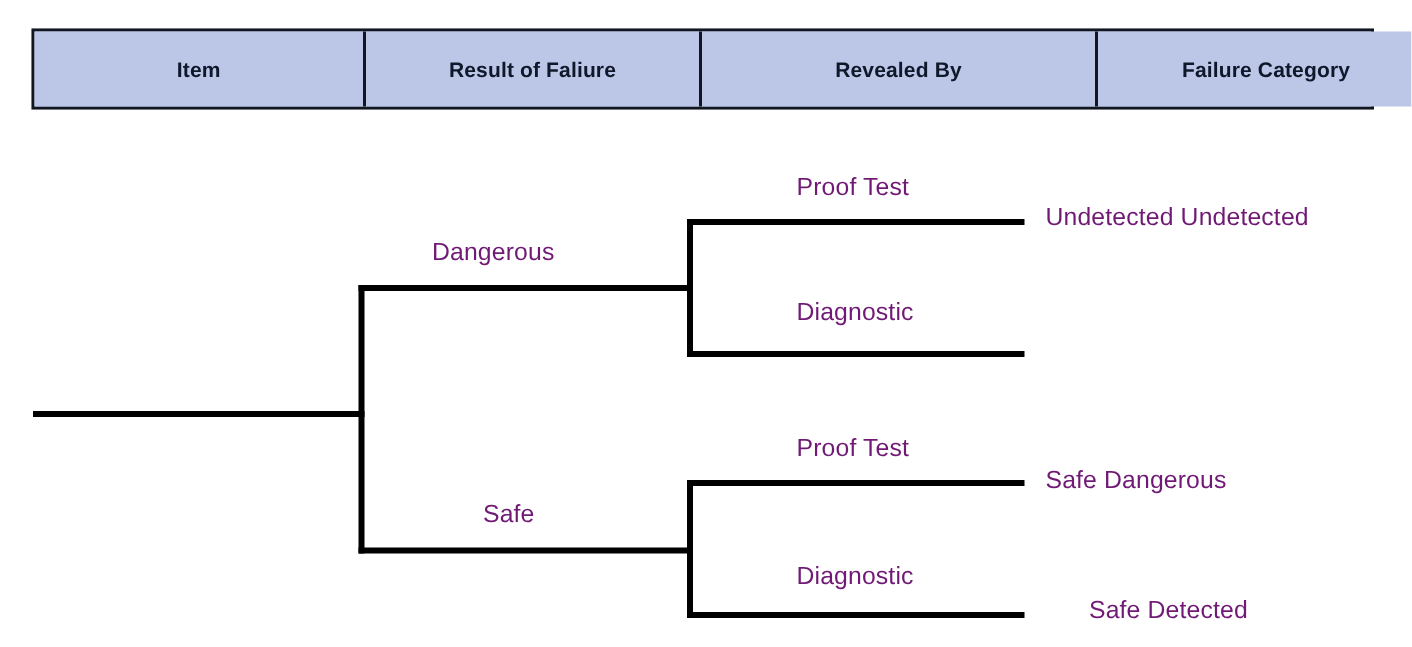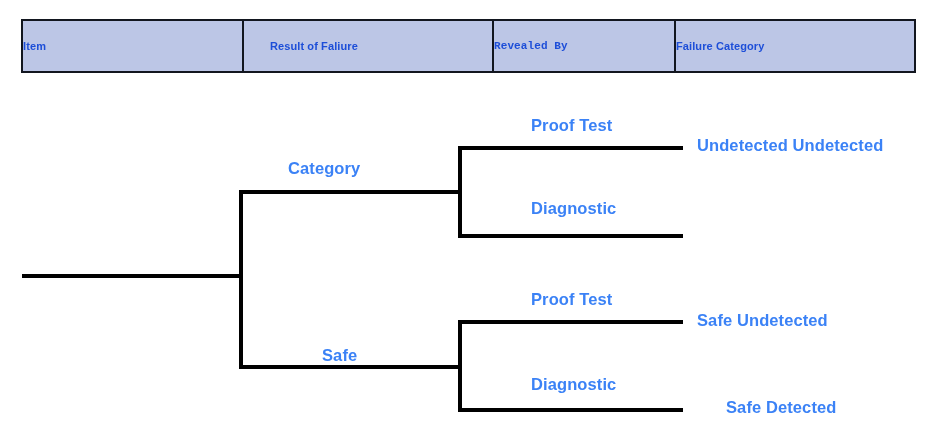--- a/index.html
+++ b/index.html
@@ -32,32 +32,33 @@
     background: #bcc6e6;
   }
   .header-cell {
     flex: 0 0 auto;
     height: 100%;
     box-sizing: border-box;
     background: #bcc6e6;
     border-right: 2px solid #12161f;
     display: flex;
     align-items: center;
-    font-size: 11px;
+    justify-content: center;
+    font-size: 14px;
     font-weight: bold;
-    color: #1d4ed8;
+    color: #0f172a;
     letter-spacing: 0.1px;
     white-space: nowrap;
   }
   .header-cell:last-child {
     border-right: none;
   }
   .hc-1 { width: 221px; }
-  .hc-2 { width: 224px; margin-left: 26px; }
-  .hc-3 { width: 182px; font-family: Liberation Mono, monospace; }
+  .hc-2 { width: 224px; }
+  .hc-3 { width: 264px; }
   .hc-4 { width: 224px; }
 
   
   .line {
     position: absolute;
     background: #000000;
   }
   .hline { height: 4px; }
   .vline { width: 4px; }
 
@@ -74,27 +75,27 @@
   
   .leaf-1 { left: 458px; top: 146px; width: 225px; }
   .leaf-2 { left: 458px; top: 234px; width: 225px; }
   .leaf-3 { left: 458px; top: 320px; width: 225px; }
   .leaf-4 { left: 458px; top: 408px; width: 225px; }
 
   
   .tlabel {
     position: absolute;
     font-size: 16.5px;
-    font-weight: bold;
-    color: #3b82f6;
+    font-weight: normal;
+    color: #701a75;
     white-space: nowrap;
     letter-spacing: 0.1px;
   }
   .lbl-dangerous { left: 288px; top: 159px; }
-  .lbl-safe      { left: 322px; top: 334px; margin-top: 12px; }
+  .lbl-safe      { left: 322px; top: 334px; }
   .lbl-pt-1      { left: 531px; top: 116px; }
   .lbl-dg-1      { left: 531px; top: 199px; }
   .lbl-pt-2      { left: 531px; top: 290px; }
   .lbl-dg-2      { left: 531px; top: 375px; }
   .lbl-leaf-1    { left: 697px; top: 136px; }
   .lbl-leaf-2    { left: 697px; top: 224px; }
   .lbl-leaf-3    { left: 697px; top: 311px; }
   .lbl-leaf-4    { left: 697px; top: 398px; margin-left: 29px; }
 </style>
 </head>
@@ -121,25 +122,25 @@
   <div class="line vline trunk"></div>
   <div class="line hline branch-top"></div>
   <div class="line hline branch-bot"></div>
   <div class="line vline split-upper"></div>
   <div class="line vline split-lower"></div>
   <div class="line hline leaf-1"></div>
   <div class="line hline leaf-2"></div>
   <div class="line hline leaf-3"></div>
   <div class="line hline leaf-4"></div>
 
-  <div class="tlabel lbl-dangerous">Category</div>
+  <div class="tlabel lbl-dangerous">Dangerous</div>
   <div class="tlabel lbl-safe">Safe</div>
 
   <div class="tlabel lbl-pt-1">Proof Test</div>
   <div class="tlabel lbl-dg-1">Diagnostic</div>
   <div class="tlabel lbl-pt-2">Proof Test</div>
   <div class="tlabel lbl-dg-2">Diagnostic</div>
 
   <div class="tlabel lbl-leaf-1">Undetected Undetected</div>
-  <div class="tlabel lbl-leaf-3">Safe Undetected</div>
+  <div class="tlabel lbl-leaf-3">Safe Dangerous</div>
   <div class="tlabel lbl-leaf-4">Safe Detected</div>
 
 </div>
 
 </body></html>

